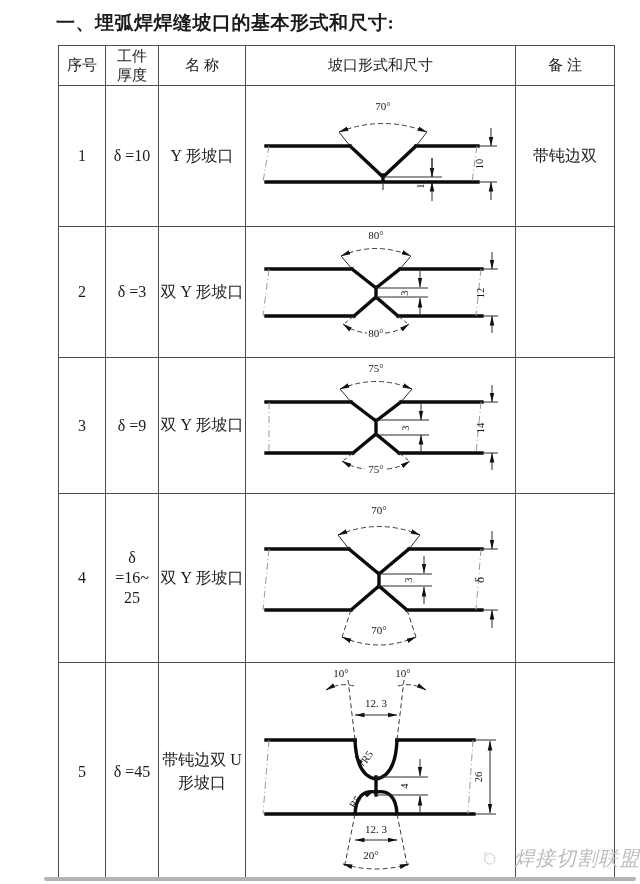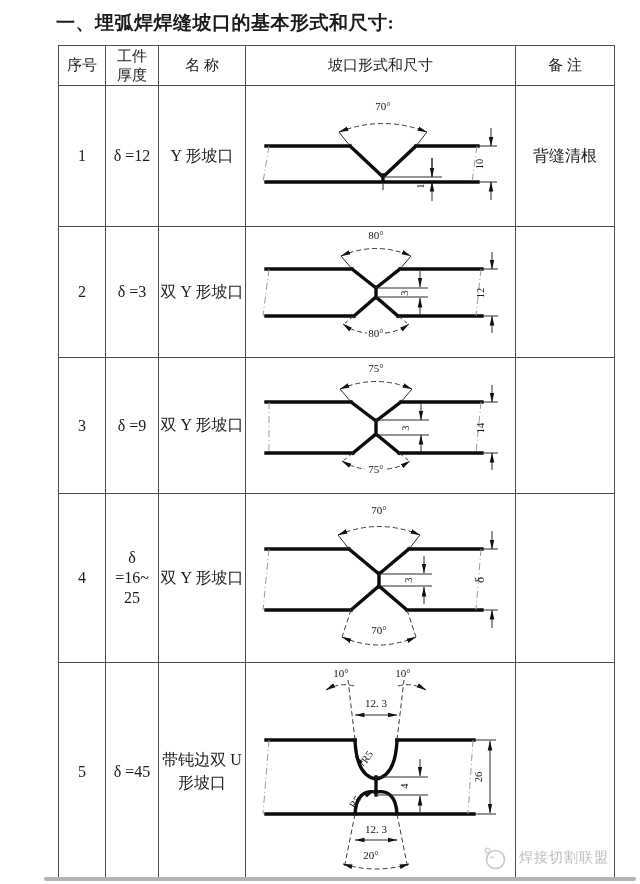--- a/index.html
+++ b/index.html
@@ -28,22 +28,22 @@
   .diagram-cell svg { display:block; margin:0 auto; }
   
   .pl  { stroke:#0b0b0b; stroke-width:3.4; fill:none; stroke-linecap:square; }
   .tn  { stroke:#2b2b2b; stroke-width:1; fill:none; }
   .dsh { stroke:#3c3c3c; stroke-width:1; fill:none; stroke-dasharray:5 3; }
   .brk { stroke:#9a9a9a; stroke-width:1; fill:none; stroke-dasharray:7 3 1 3; }
   svg text { font-size:11px; fill:#161616; font-family:"Liberation Serif","DejaVu Serif",serif; }
   svg text.dim { font-size:10.5px; }
   .watermark {
     position:absolute; left:482px; top:841px; width:158px; height:34px;
-    display:flex; align-items:center; gap:11px; overflow:hidden;
-    color:#bcbcbc; font-size:14px; letter-spacing:1px; white-space:nowrap;
+    display:flex; align-items:center; gap:17px; overflow:hidden;
+    color:#bcbcbc; font-size:20px; letter-spacing:1px; white-space:nowrap;font-style:italic;
   }
   .page-edge { position:absolute; left:44px; top:877px; width:592px; height:4px;
     background:#b4b4b4; border-radius:2px; }
 </style>
 </head>
 <body>
 
 <div class="page">
 
   <svg width="0" height="0" style="position:absolute">
@@ -73,21 +73,21 @@
       <th class="pre">序号</th>
       <th class="pre">工件
 厚度</th>
       <th>名 称</th>
       <th>坡口形式和尺寸</th>
       <th>备 注</th>
     </tr>
 
     <tr style="height:140px">
       <td>1</td>
-      <td>δ =12</td>
+      <td>δ =10</td>
       <td class="name-cell">Y 形坡口</td>
       <td class="diagram-cell">
         <svg width="270" height="140" viewBox="0 0 270 140">
           <g>
             <path class="pl" d="M20,60 H104 M170,60 H232 M104,60 L137,91 M170,60 L137,91 M137,89 V96 M20,96 H232"></path>
             <path class="tn" d="M137,96 V104"></path>
             <path class="brk" d="M23,60 L17,96 M231,60 L226,96"></path>
           </g>
           <g>
             <path class="tn" d="M104,60 L93,46 M170,60 L181,46"></path>
@@ -100,21 +100,21 @@
             <text class="dim" x="178" y="100" text-anchor="middle" transform="rotate(-90 178 100)">1</text>
           </g>
           <g>
             <path class="tn" d="M232,60 H251 M232,96 H251"></path>
             <path class="tn" d="M245,42 V60" marker-end="url(#ae)"></path>
             <path class="tn" d="M245,114 V96" marker-end="url(#ae)"></path>
             <text class="dim" x="237" y="78" text-anchor="middle" transform="rotate(-90 237 78)">10</text>
           </g>
         </svg>
       </td>
-      <td>背缝清根</td>
+      <td>带钝边双</td>
     </tr>
 
     <tr style="height:130px">
       <td>2</td>
       <td>δ =3</td>
       <td class="name-cell">双 Y 形坡口</td>
       <td class="diagram-cell">
         <svg width="270" height="130" viewBox="0 0 270 130">
           <g>
             <path class="pl" d="M20,42 H106 M154,42 H236 M106,42 L130,61 M154,42 L130,61 M130,60 V71 M130,70 L108,89 M130,70 L152,89 M20,89 H108 M152,89 H236"></path>

